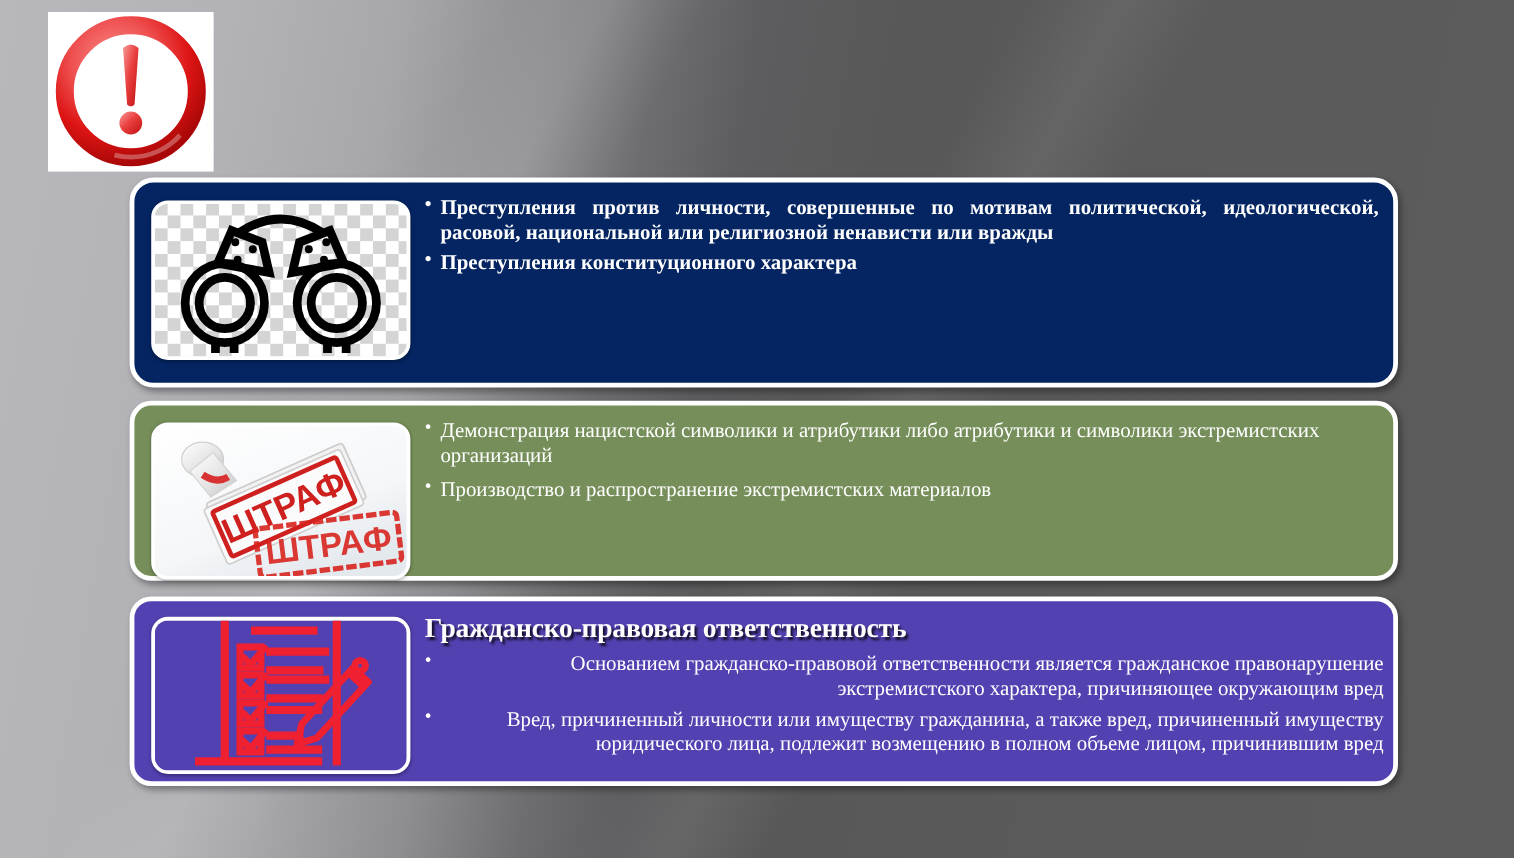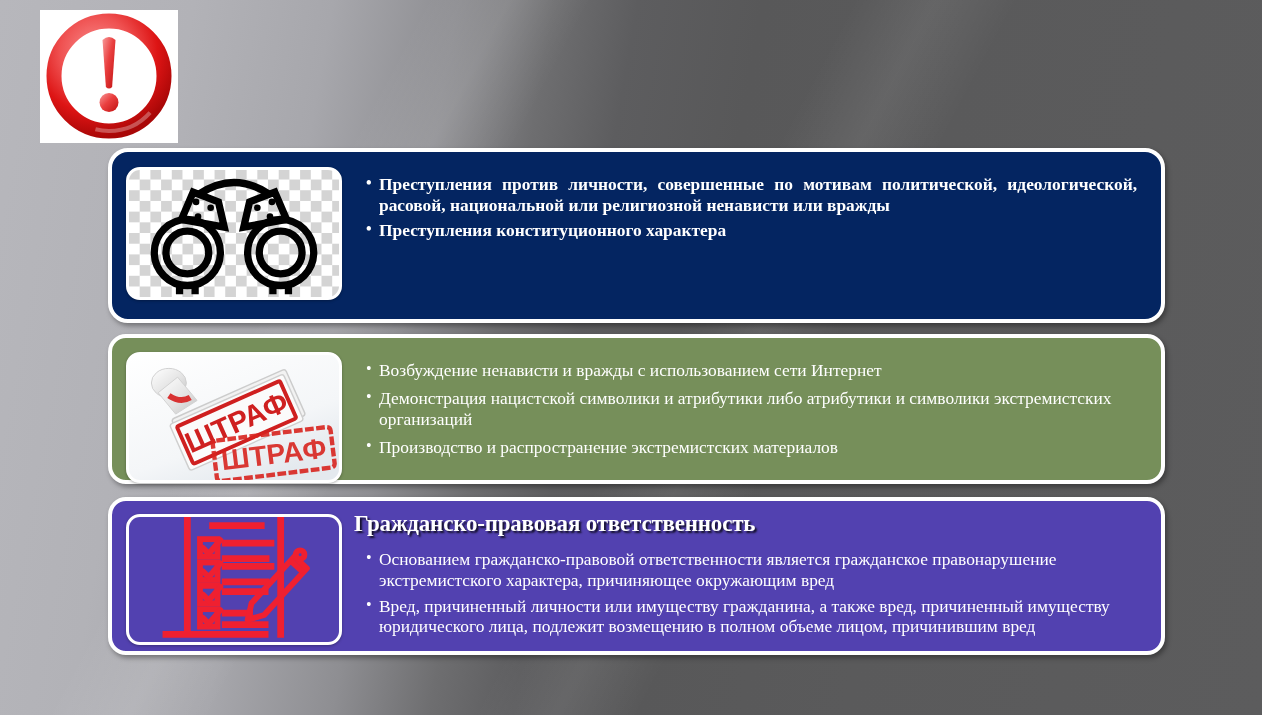--- a/index.html
+++ b/index.html
@@ -111,41 +111,41 @@
   }
   .card-heading {
     color: #ffffff;
     font-weight: 700;
     font-size: 23px;
     line-height: 1.12;
     margin: 0 0 5px 0;
     text-shadow: 2px 2px 2px rgba(0,0,0,0.78);
     letter-spacing: -0.2px;
   }
-  .bullets { list-style: none; margin: 12px; padding: 0; }
+  .bullets { list-style: none; margin: 0; padding: 0; }
   .bullets li {
     position: relative;
     color: #ffffff;
     font-size: 17.4px;
     line-height: 1.20;
     padding-left: 13px;
     margin-bottom: 4px;
   }
   .bullets li::before {
     content: "•";
     position: absolute;
     left: 0;
     top: -1px;
     font-size: 16px;
     line-height: 1.25;
   }
   .card-1 .bullets li { text-align: justify; padding-right: 4px; font-weight: 700; }
   .card-1 .bullets li:last-child { margin-bottom: 0; }
   .card-2 .bullets li { margin-bottom: 7px; }
-  .card-3 .bullets li { margin-bottom: 5px; }
+  .card-3 .bullets li { margin-bottom: 5px; text-align: right; }
   .bullets li:last-child { margin-bottom: 0; }
 </style>
 </head>
 <body>
 
 <div id="slide">
 
   <div class="warn-box">
     <svg viewBox="0 0 138 133" class="warn-svg">
       <defs>
@@ -237,21 +237,20 @@
         </g>
 
         <g transform="rotate(-7 150 104)" opacity="0.9">
           <rect x="88" y="82" width="122" height="42" rx="4" fill="none" stroke="#d8241f" stroke-width="4.5" stroke-dasharray="9 2.5"></rect>
           <text x="149" y="113" text-anchor="middle" fill="#d8241f" font-family="'Liberation Sans', sans-serif" font-weight="700" font-size="29">ШТРАФ</text>
         </g>
       </svg>
     </div>
     <div class="body">
       <ul class="bullets">
-        <li>Возбуждение ненависти и вражды с использованием сети Интернет</li>
         <li>Демонстрация нацистской символики и атрибутики либо атрибутики и символики экстремистских организаций</li>
         <li>Производство и распространение экстремистских материалов</li>
       </ul>
     </div>
   </section>
 
   <section class="card card-3">
     <div class="thumb">
       <svg viewBox="0 0 216 131" preserveAspectRatio="xMidYMid slice">
         <rect width="216" height="131" fill="#5241b0"></rect>

